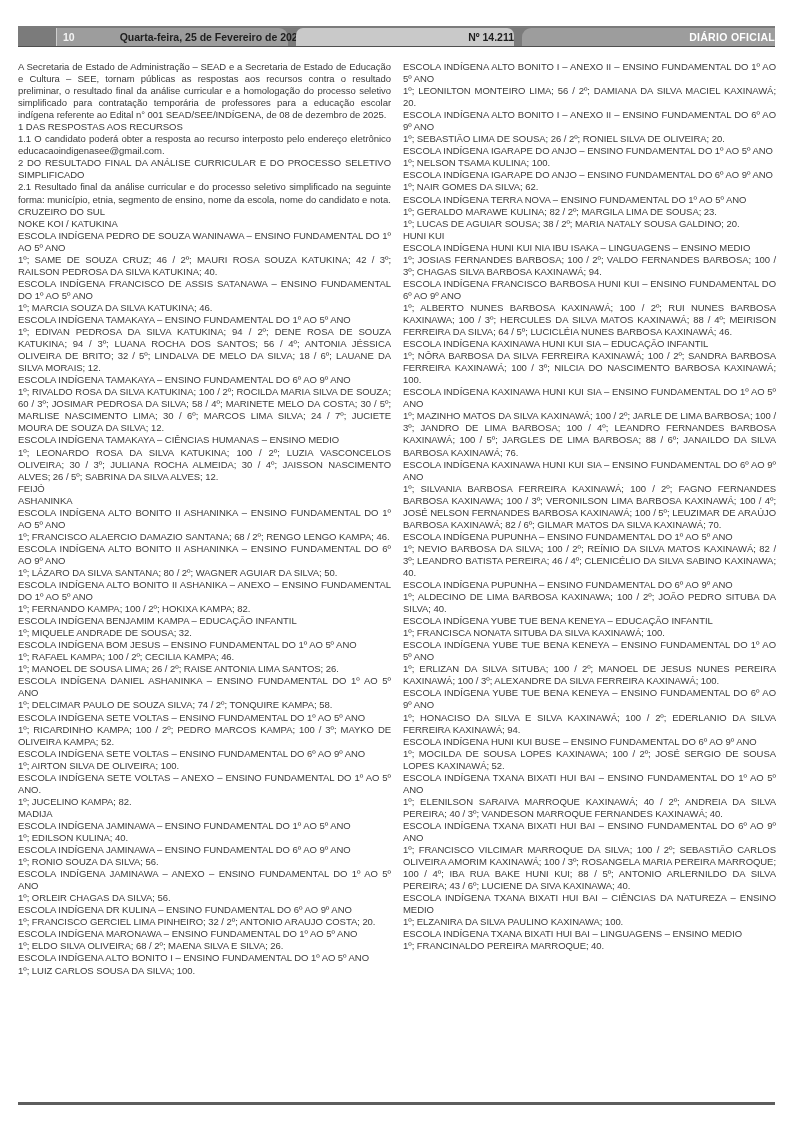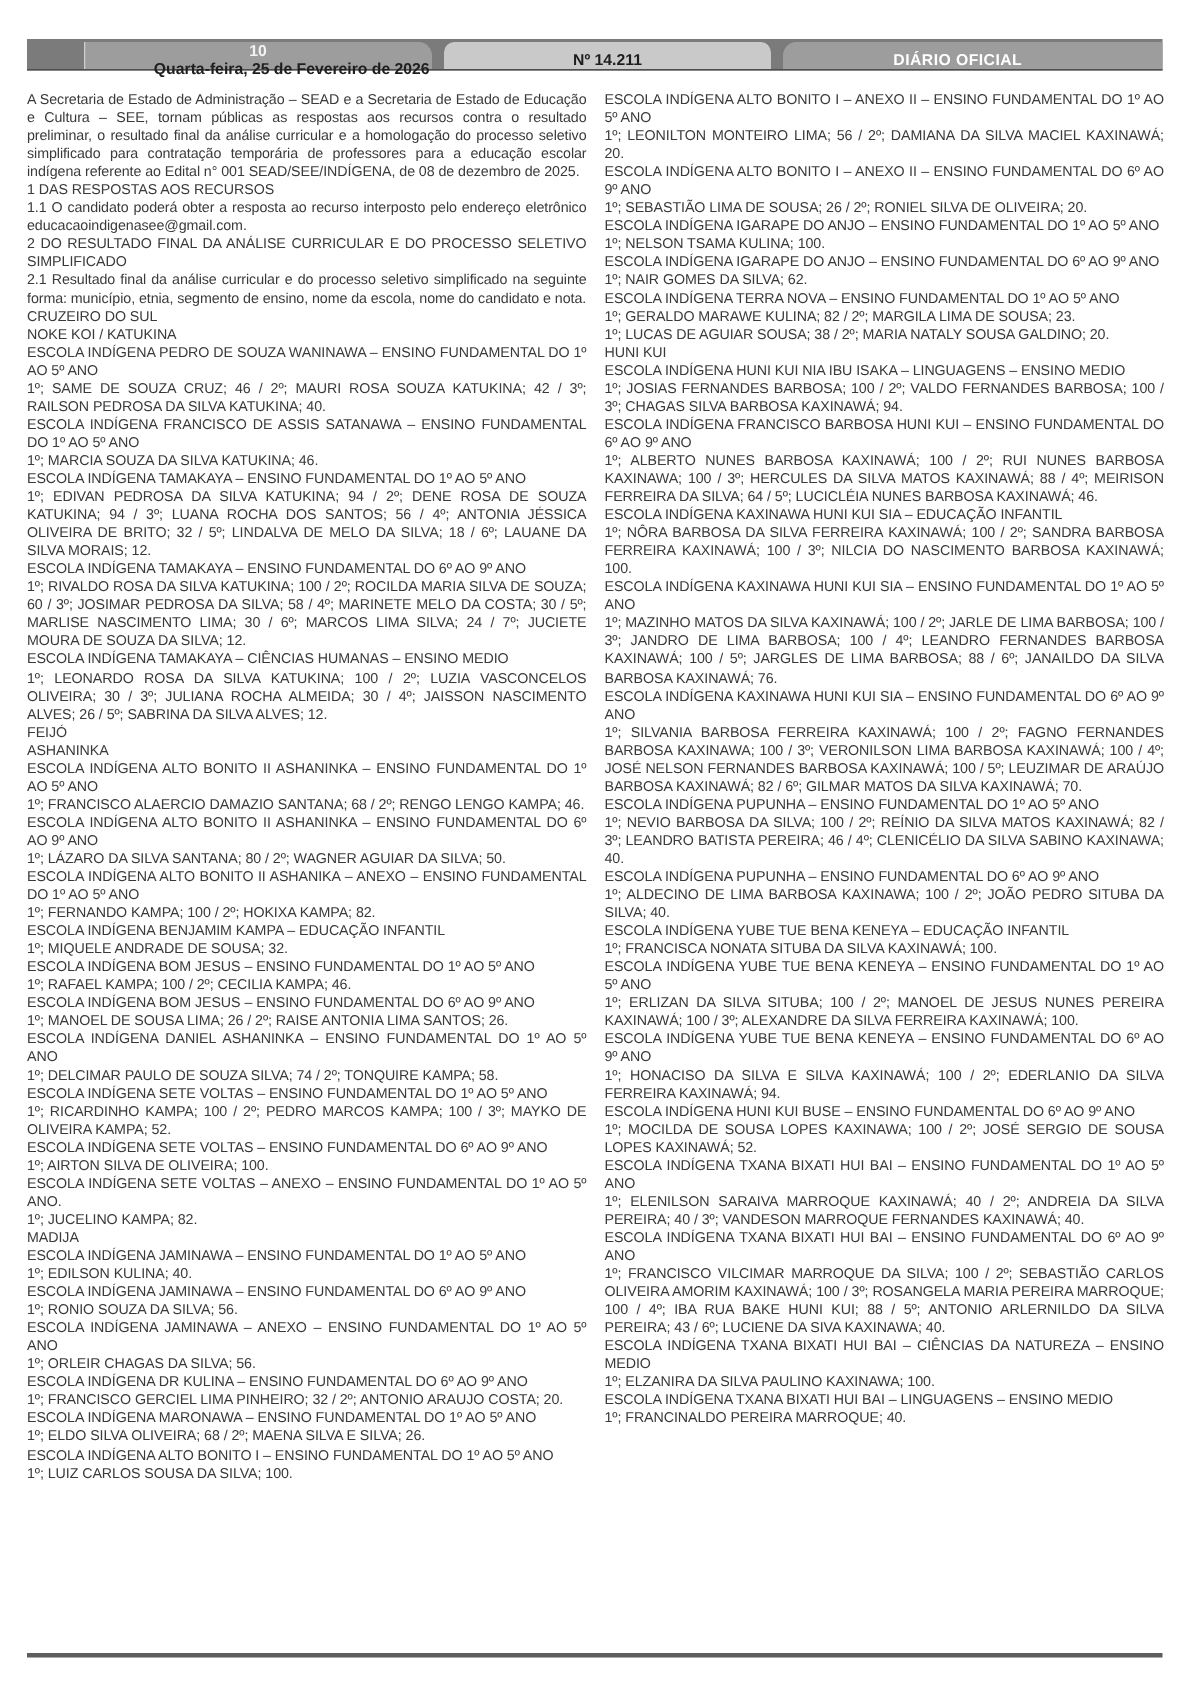--- a/index.html
+++ b/index.html
@@ -14,21 +14,20 @@
   .header-strip{
     position:absolute;left:18px;top:26px;width:757px;height:20px;
     background:#7b7b7b;
     border-bottom:1px solid #4f4f4f;
   }
   .tab{
     position:absolute;top:2px;height:18px;
     display:flex;align-items:center;
     font-size:10.5px;font-weight:bold;
     box-sizing:border-box;
-    flex-direction:column;
   }
   .tab-left{
     left:38px;width:232px;
     background:#9d9d9d;
     border-radius:0 9px 0 0;
     padding-left:6px;
     border-left:1px solid #cfcfcf;
   }
   .tab-left .pagenum{color:#f4f4f4;margin-right:7px;}
   .tab-left .date{color:#1e1e1e;white-space:nowrap;padding-left:38px;}
@@ -37,21 +36,21 @@
     background:#c9c9c9;
     border-radius:7px 7px 0 0;
     justify-content:flex-end;
     color:#1e1e1e;
   }
   .tab-right{
     left:504px;right:0;width:253px;
     background:#9d9d9d;
     border-radius:9px 0 0 0;
     justify-content:flex-end;
-    padding-right:20px;
+    padding-right:0;
     color:#ffffff;
     letter-spacing:0.3px;
   }
   
   .col{
     position:absolute;top:61px;
     width:373px;
     font-size:9.5px;line-height:12.05px;
     color:#3a3a3a;
     letter-spacing:-0.05px;
@@ -109,21 +108,20 @@
       <p class="para">ESCOLA INDÍGENA ALTO BONITO II ASHANINKA – ENSINO FUNDAMENTAL DO 1º AO 5º ANO</p>
       <p class="para">1º; FRANCISCO ALAERCIO DAMAZIO SANTANA; 68 / 2º; RENGO LENGO KAMPA; 46.</p>
       <p class="para">ESCOLA INDÍGENA ALTO BONITO II ASHANINKA – ENSINO FUNDAMENTAL DO 6º AO 9º ANO</p>
       <p class="para">1º; LÁZARO DA SILVA SANTANA; 80 / 2º; WAGNER AGUIAR DA SILVA; 50.</p>
       <p class="para">ESCOLA INDÍGENA ALTO BONITO II ASHANIKA – ANEXO – ENSINO FUNDAMENTAL DO 1º AO 5º ANO</p>
       <p class="para">1º; FERNANDO KAMPA; 100 / 2º; HOKIXA KAMPA; 82.</p>
       <p class="para">ESCOLA INDÍGENA BENJAMIM KAMPA – EDUCAÇÃO INFANTIL</p>
       <p class="para">1º; MIQUELE ANDRADE DE SOUSA; 32.</p>
       <p class="para">ESCOLA INDÍGENA BOM JESUS – ENSINO FUNDAMENTAL DO 1º AO 5º ANO</p>
       <p class="para">1º; RAFAEL KAMPA; 100 / 2º; CECILIA KAMPA; 46.</p>
-      <p class="para">ESCOLA INDÍGENA BOM JESUS – ENSINO FUNDAMENTAL DO 6º AO 9º ANO</p>
       <p class="para">1º; MANOEL DE SOUSA LIMA; 26 / 2º; RAISE ANTONIA LIMA SANTOS; 26.</p>
       <p class="para">ESCOLA INDÍGENA DANIEL ASHANINKA – ENSINO FUNDAMENTAL DO 1º AO 5º ANO</p>
       <p class="para">1º; DELCIMAR PAULO DE SOUZA SILVA; 74 / 2º; TONQUIRE KAMPA; 58.</p>
       <p class="para">ESCOLA INDÍGENA SETE VOLTAS – ENSINO FUNDAMENTAL DO 1º AO 5º ANO</p>
       <p class="para">1º; RICARDINHO KAMPA; 100 / 2º; PEDRO MARCOS KAMPA; 100 / 3º; MAYKO DE OLIVEIRA KAMPA; 52.</p>
       <p class="para">ESCOLA INDÍGENA SETE VOLTAS – ENSINO FUNDAMENTAL DO 6º AO 9º ANO</p>
       <p class="para">1º; AIRTON SILVA DE OLIVEIRA; 100.</p>
       <p class="para">ESCOLA INDÍGENA SETE VOLTAS – ANEXO – ENSINO FUNDAMENTAL DO 1º AO 5º ANO.</p>
       <p class="para">1º; JUCELINO KAMPA; 82.</p>
       <p class="para">MADIJA</p>

